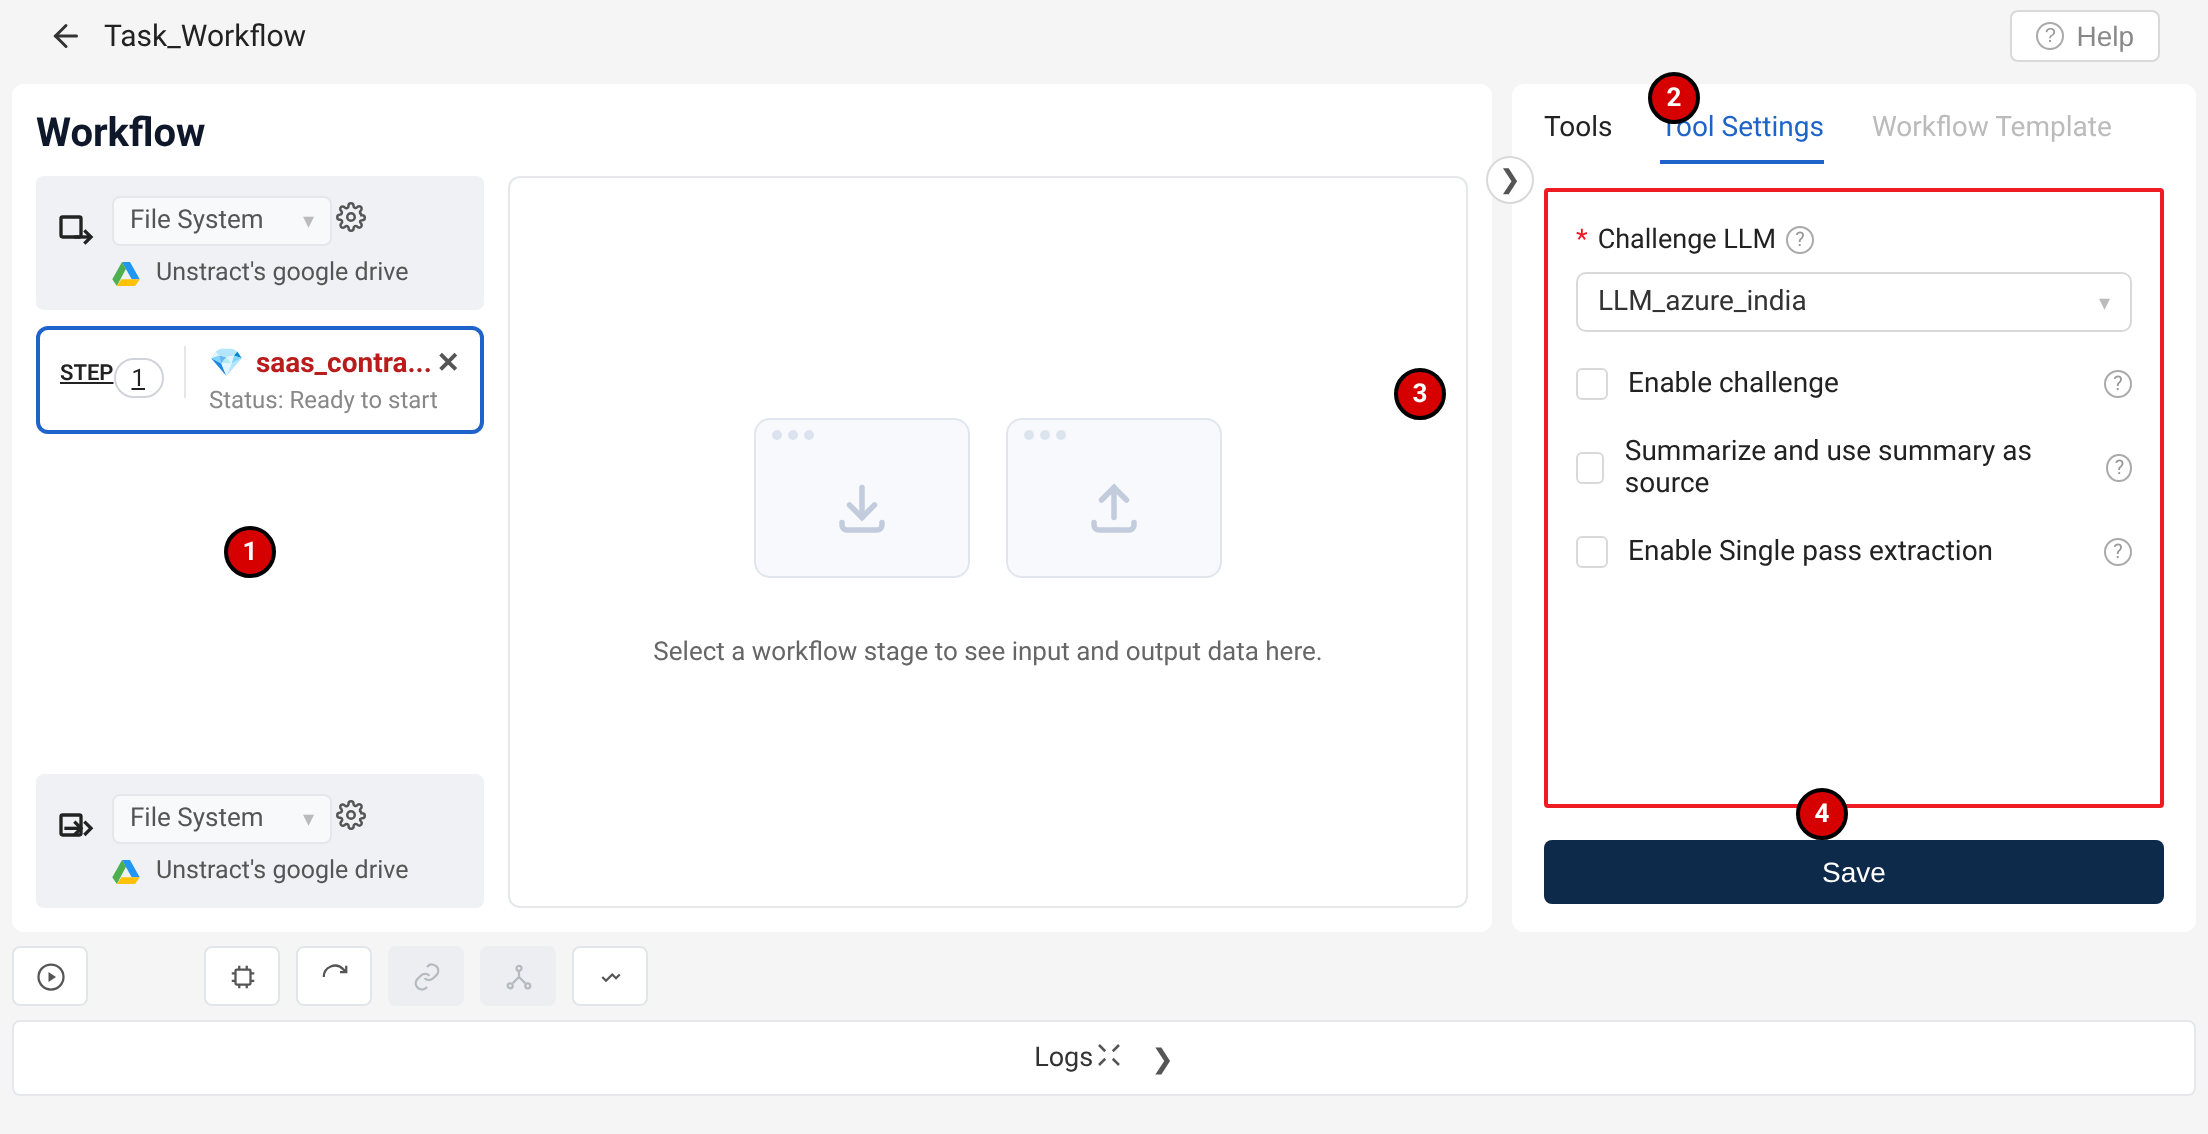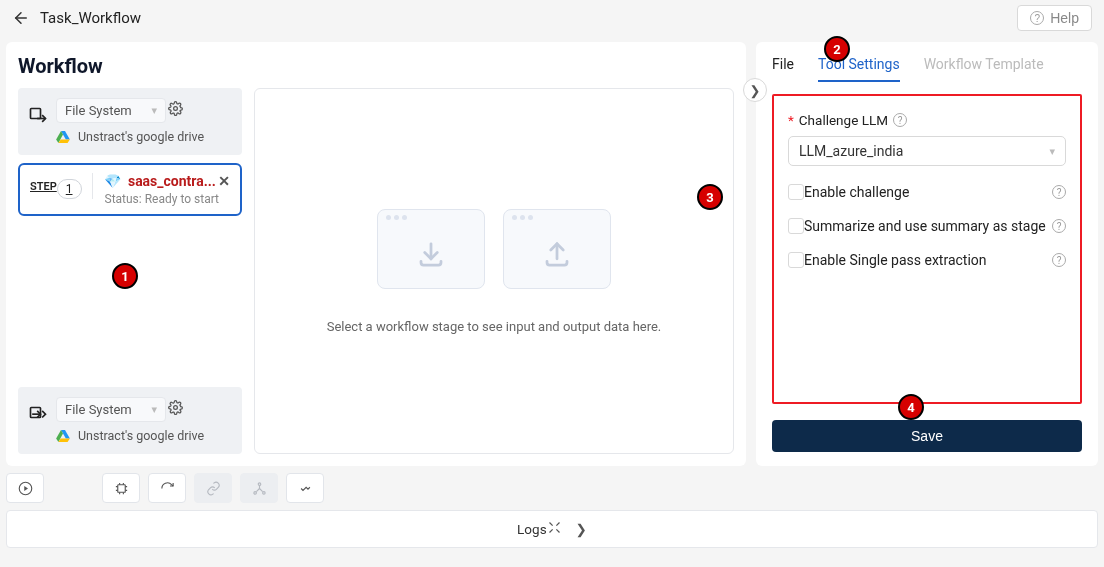--- a/index.html
+++ b/index.html
@@ -14,21 +14,21 @@
       font-size: 14px;
       width: 1104px;
       height: 567px;
       overflow: hidden;
       position: relative;
     }
     .topbar {
       display: flex;
       align-items: center;
       justify-content: space-between;
-      padding: 6px 12px;
+      padding: 6px 24px;
       height: 36px;
       background: #f5f5f5;
     }
     .topbar-left {
       display: flex;
       align-items: center;
       gap: 10px;
     }
     .back-arrow {
       font-size: 18px;
@@ -354,20 +354,21 @@
       font-size: 14px;
       cursor: pointer;
     }
     .chev {
       color: #bbb;
       font-size: 11px;
     }
     .checkbox-row {
       display: flex;
       align-items: center;
+      gap: 10px;
       font-size: 14px;
       color: #222;
       cursor: pointer;
     }
     .cb {
       width: 16px;
       height: 16px;
       border: 1px solid #d9d9d9;
       border-radius: 3px;
       display: inline-block;
@@ -608,21 +609,21 @@
         <div class="placeholder-text">Select a workflow stage to see input and output data here.</div>
       </div>
     </div>
   </div>
 
   <div class="side-panel">
     <div class="collapse-handle">
       <span>❯</span>
     </div>
     <div class="tabs">
-      <div class="tab">File</div>
+      <div class="tab">Tools</div>
       <div class="tab active">Tool Settings</div>
       <div class="tab muted">Workflow Template</div>
     </div>
     <div class="settings-box">
       <div>
         <div class="field-label">
           <span class="req">*</span>
           <span>Challenge LLM</span>
           <span class="help-circle">?</span>
         </div>
@@ -632,21 +633,21 @@
         </div>
       </div>
       <div class="checkbox-row">
         <span class="cb"></span>
         <span>Enable challenge</span>
         <span class="spacer"></span>
         <span class="help-circle">?</span>
       </div>
       <div class="checkbox-row">
         <span class="cb"></span>
-        <span>Summarize and use summary as stage</span>
+        <span>Summarize and use summary as source</span>
         <span class="spacer"></span>
         <span class="help-circle">?</span>
       </div>
       <div class="checkbox-row">
         <span class="cb"></span>
         <span>Enable Single pass extraction</span>
         <span class="spacer"></span>
         <span class="help-circle">?</span>
       </div>
     </div>

